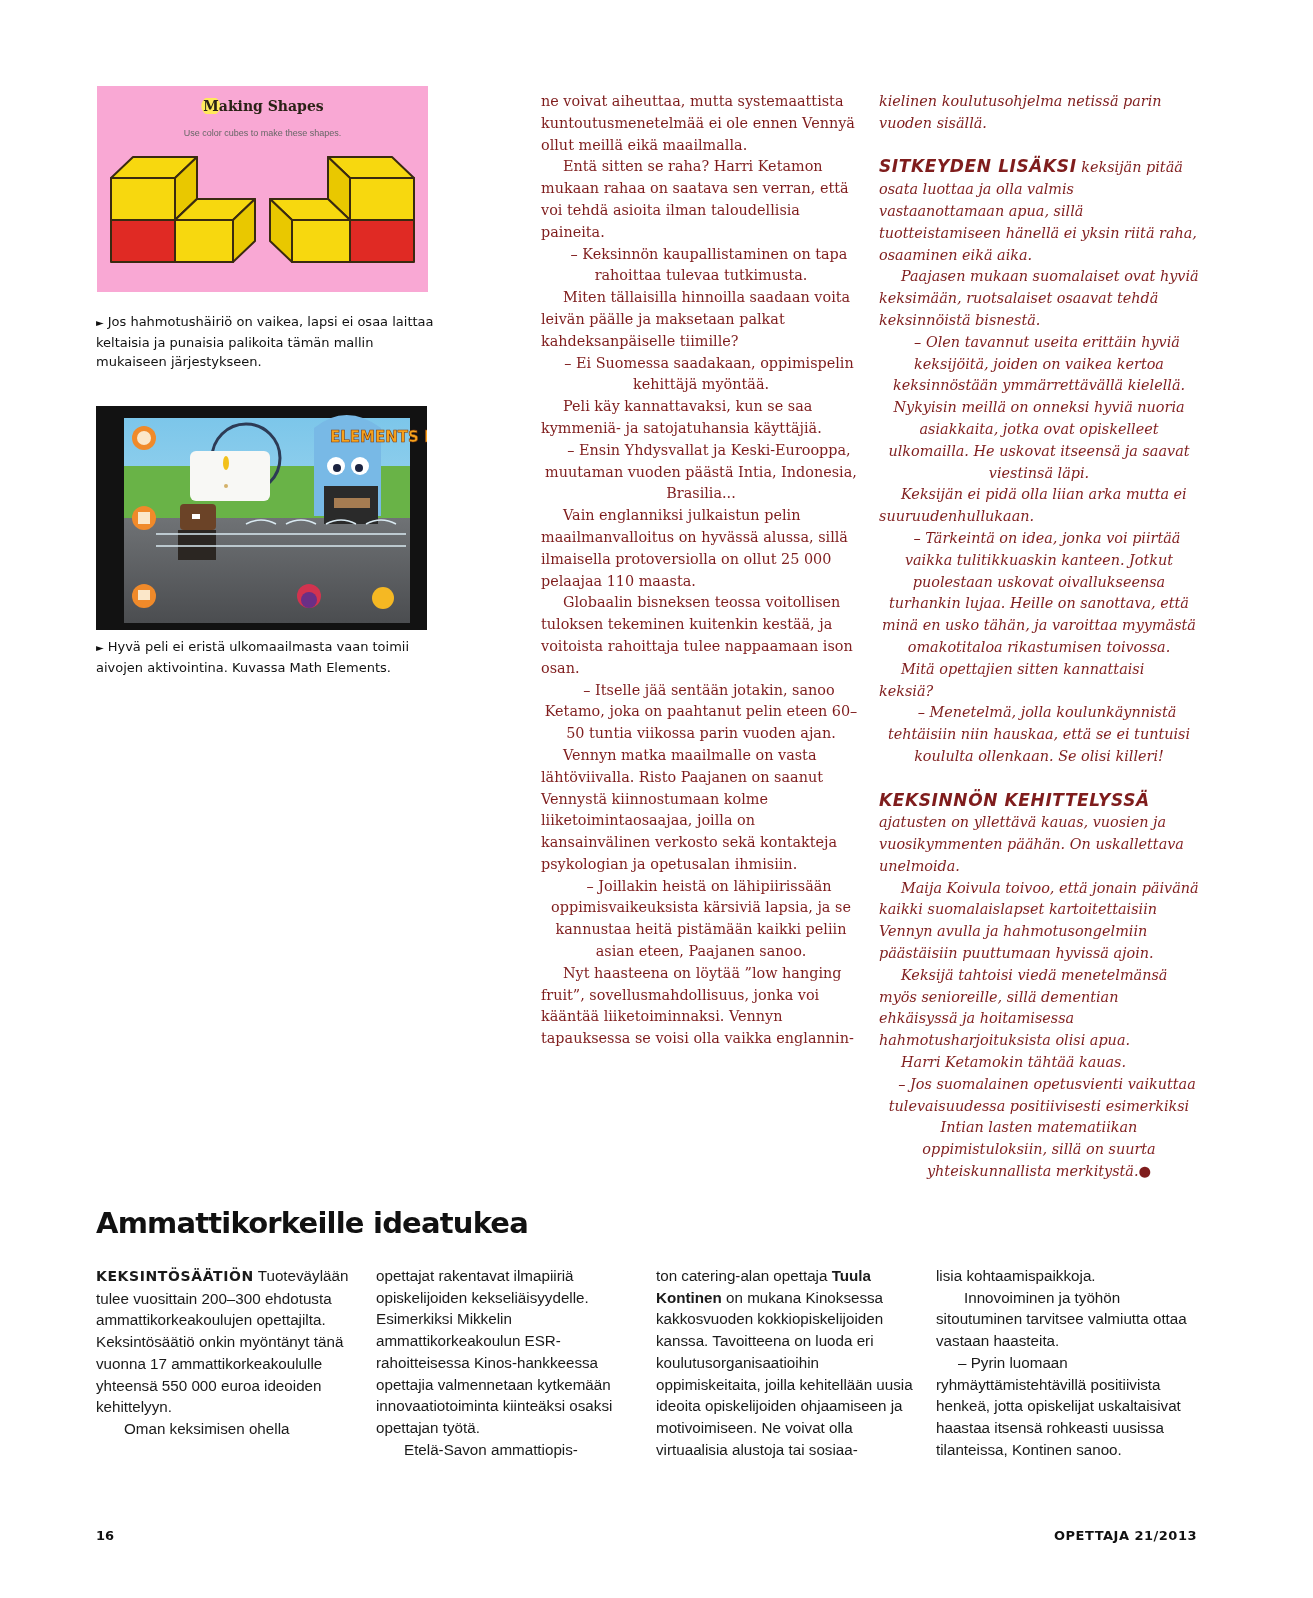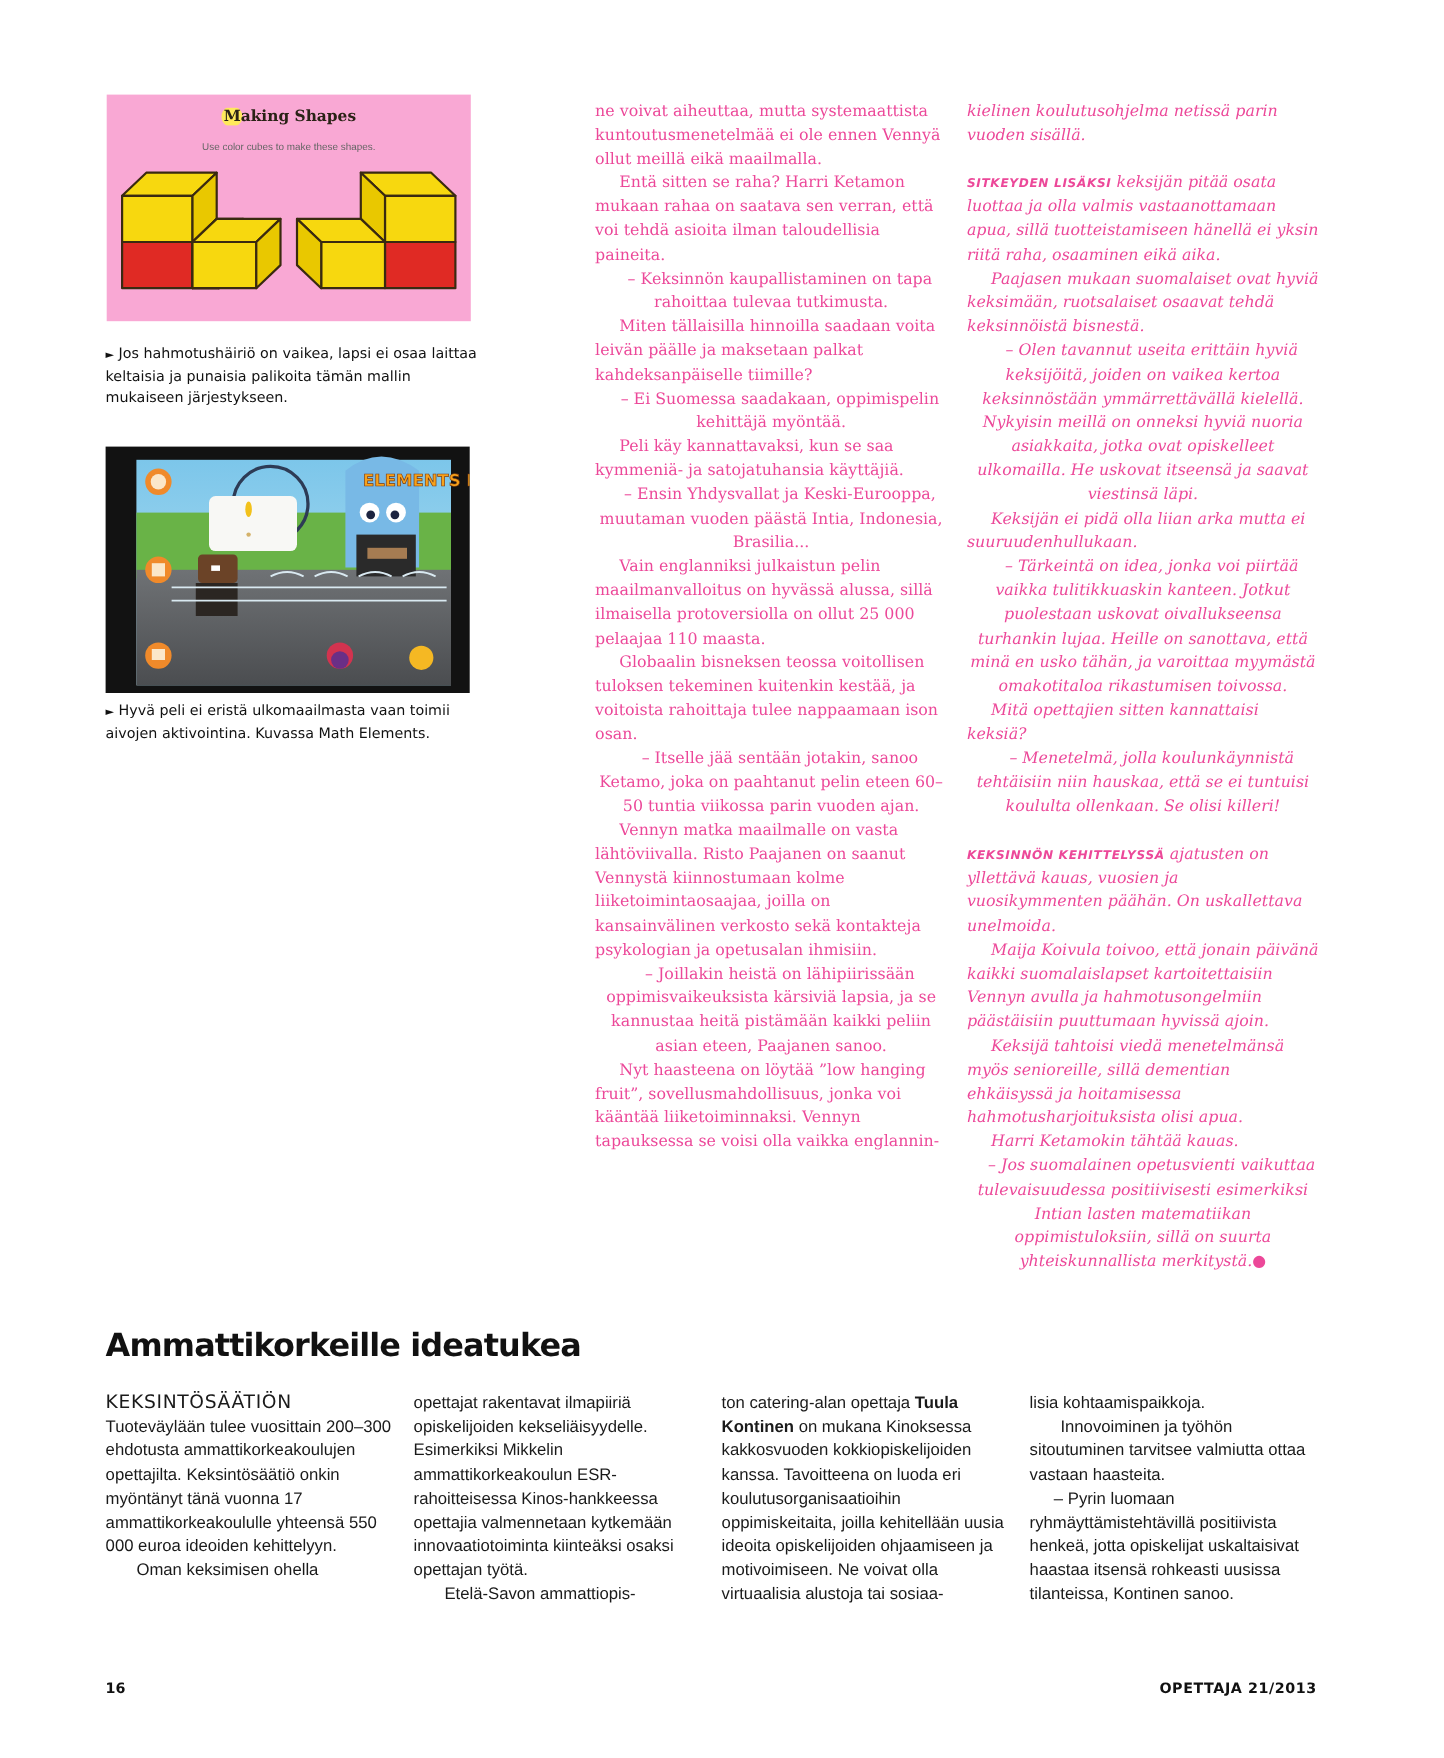--- a/index.html
+++ b/index.html
@@ -13,36 +13,36 @@
   .fig1 .sub { position: absolute; left: 0; right: 0; top: 42px; text-align: center; font-family: "Liberation Sans", sans-serif; font-size: 9px; color: #666; }
   .fig1 svg { position: absolute; left: 0; top: 0; }
 
   .caption { font-family: "DejaVu Sans", sans-serif; font-size: 13px; line-height: 19.5px; color: #111; width: 340px; }
   .caption .tri { font-size: 10px; margin-right: 4px; }
 
   
   .fig2 { left: 96px; top: 406px; width: 331px; height: 224px; background: #121212; overflow: hidden; }
 
   
-  .col { font-family: "DejaVu Serif", "Liberation Serif", serif; font-size: 14.4px; line-height: 21.8px; color: #ec4899; }
+  .col { font-family: "DejaVu Serif", "Liberation Serif", serif; font-size: 14.4px; line-height: 21.8px; color: #7f1d1d; }
   .col p { margin: 0; }
   .col p.ind { text-indent: 22px; }
   .col p.dash { text-indent: 16px; text-align: center; }
-  .col .lead { font-family: "DejaVu Sans", sans-serif; font-weight: bold; font-size: 11px; letter-spacing: 0.6px; }
+  .col .lead { font-family: "DejaVu Sans", sans-serif; font-weight: bold; font-size: 17px; letter-spacing: 0.6px; }
   .col .gap { height: 21.8px; }
   .col1 { left: 541px; top: 91px; width: 320px; }
   .col2 { left: 879px; top: 91px; width: 320px; font-style: italic; }
 
   
   .box-title { left: 96px; top: 1206px; font-family: "DejaVu Sans", sans-serif; font-size: 29px; font-weight: bold; letter-spacing: -0.8px; color: #111; }
   .bcol { font-family: "Liberation Sans", "DejaVu Sans", sans-serif; font-size: 15.2px; line-height: 21.7px; color: #1a1a1a; top: 1265px; width: 262px; }
   .bcol p { margin: 0; }
   .bcol p.ind { text-indent: 28px; }
   .bcol p.dash { text-indent: 22px; }
-  .bcol .lead { font-family: "DejaVu Sans", sans-serif; font-weight: normal; font-size: 17px; letter-spacing: 0.6px; }
+  .bcol .lead { font-family: "DejaVu Sans", sans-serif; font-weight: bold; font-size: 14px; letter-spacing: 0.6px; }
   .bcol b { font-weight: bold; }
   .bc1 { left: 96px; }
   .bc2 { left: 376px; }
   .bc3 { left: 656px; }
   .bc4 { left: 936px; }
 
   .folio { top: 1528px; font-family: "DejaVu Sans", sans-serif; font-weight: bold; font-size: 13px; color: #111; }
   .folio-left { left: 96px; }
   .folio-right { right: 116px; letter-spacing: 0.5px; }
 </style>

